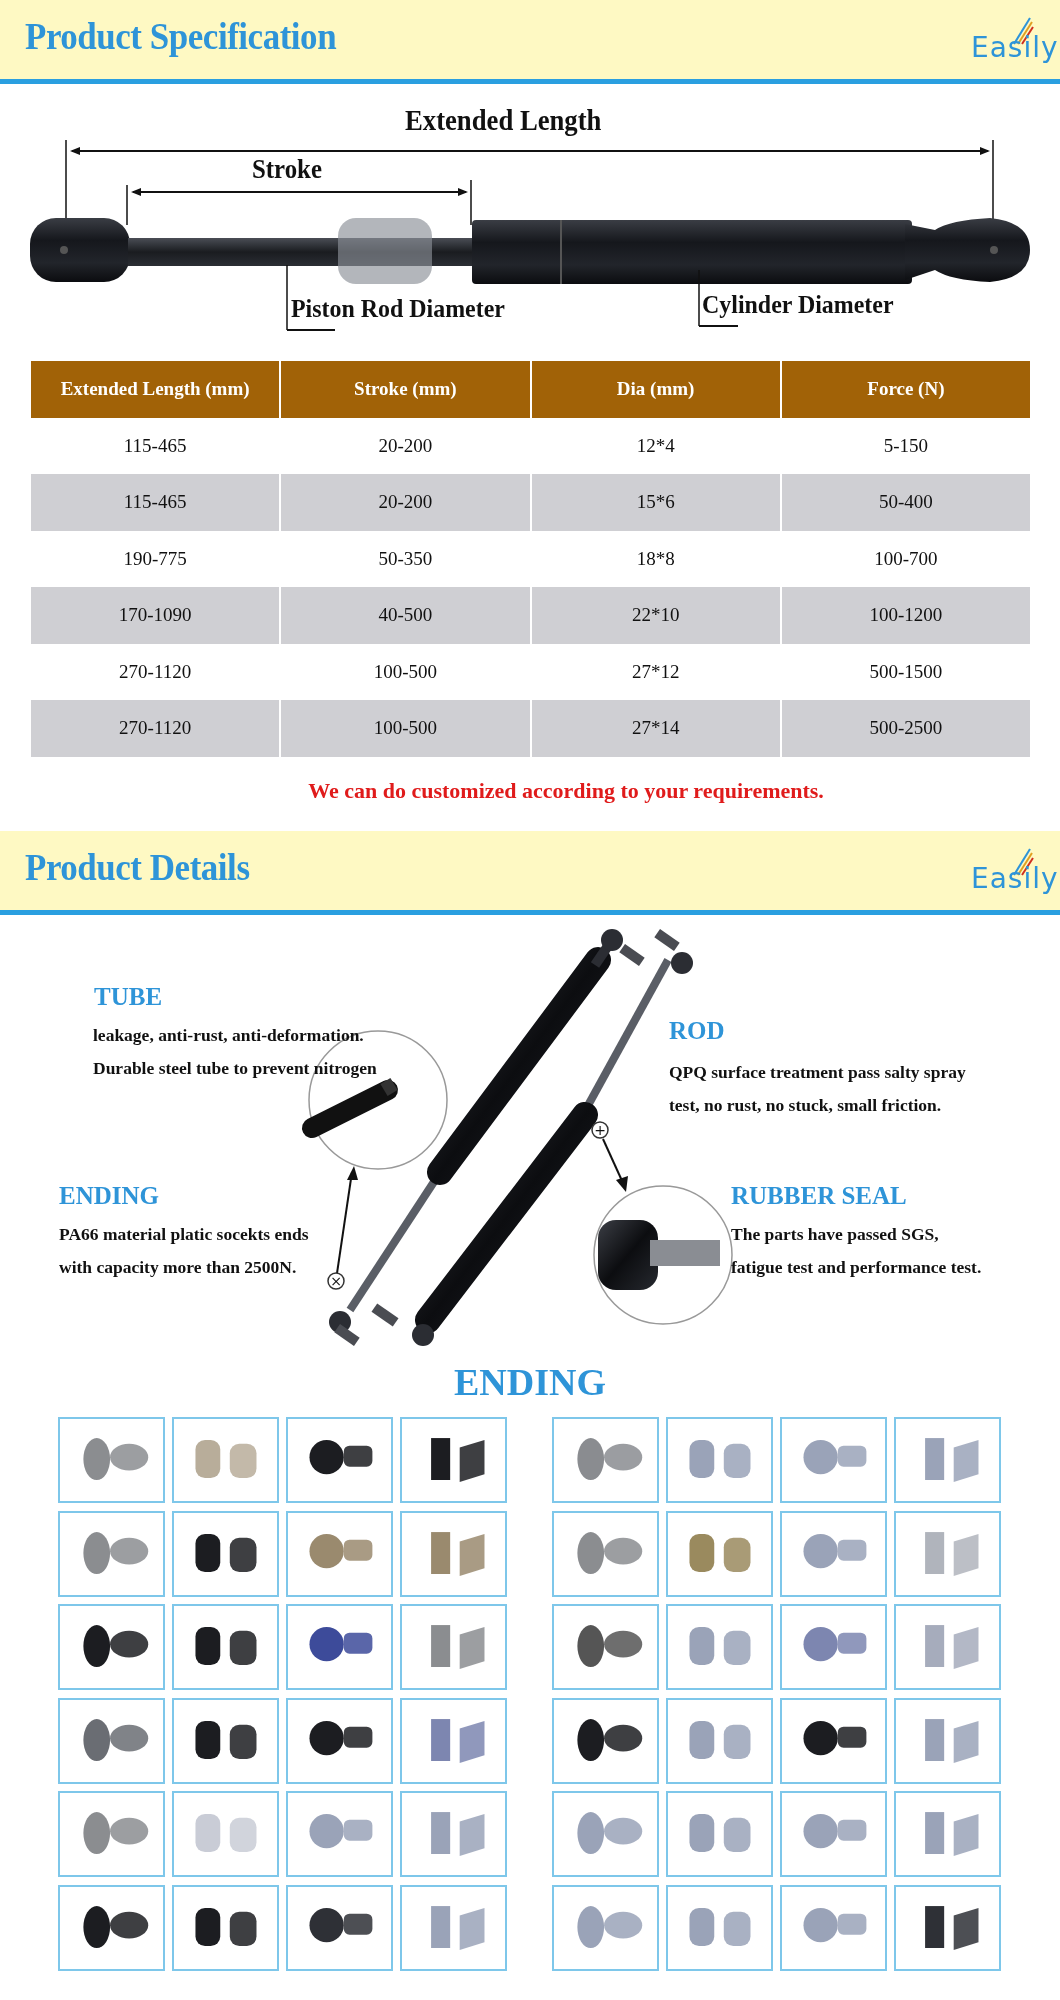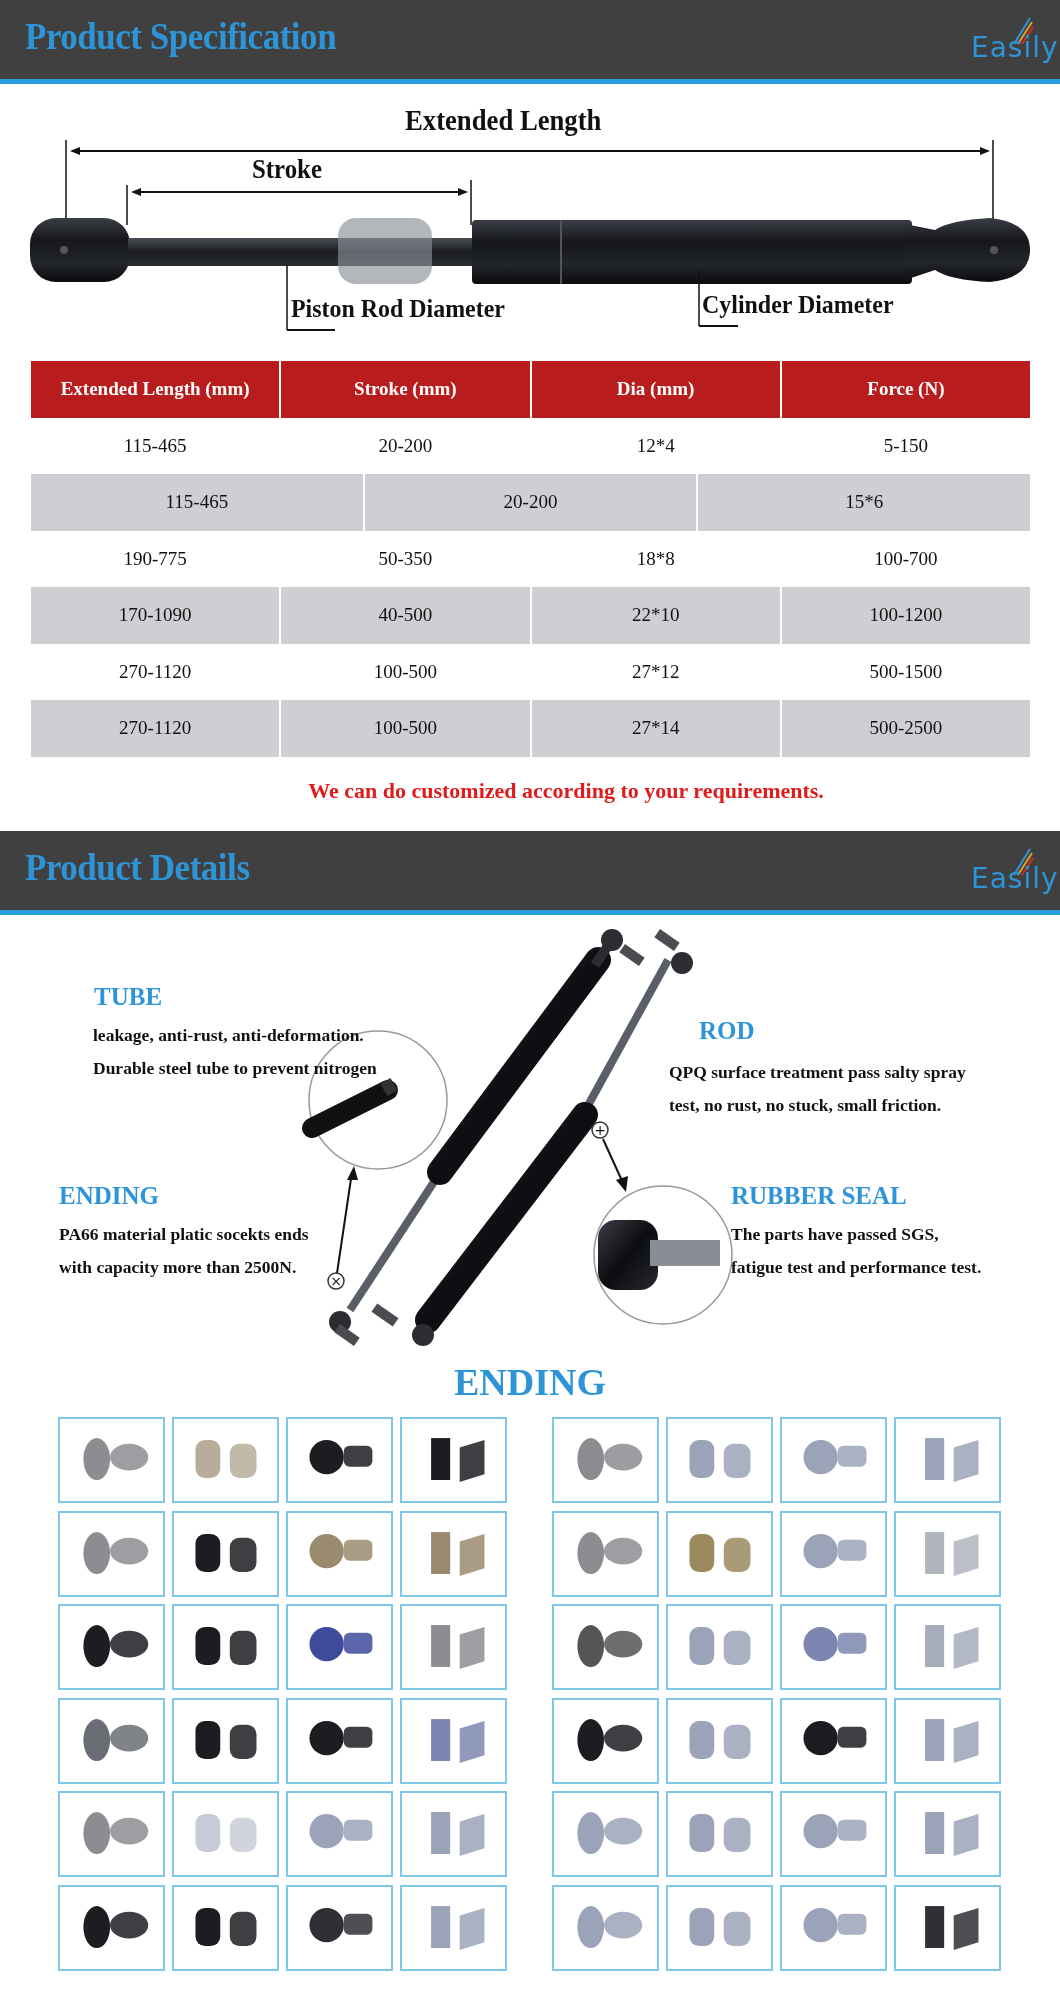--- a/index.html
+++ b/index.html
@@ -1,34 +1,34 @@
 <!DOCTYPE html>
 <html><head>
 <meta charset="utf-8">
 <style>
   * { box-sizing: border-box; margin: 0; padding: 0; }
   html, body { width: 1060px; height: 2000px; background: #fff; overflow: hidden; }
   body { position: relative; font-family: "Liberation Serif", serif; color: #111; }
 
-  .banner { position: absolute; left: 0; width: 1060px; height: 84px; background: #404040; border-bottom: 5px solid #2a9fe0; }
+  .banner { position: absolute; left: 0; width: 1060px; height: 84px; background: #fef9c3; border-bottom: 5px solid #2a9fe0; }
   .banner .title { position: absolute; left: 25px; top: 14px; font-family: "Liberation Serif", serif; font-weight: bold; font-size: 38px; color: #2e94d8; letter-spacing: -0.5px; transform: scaleX(0.92); transform-origin: left center; }
   .logo { position: absolute; right: 22px; top: 14px; width: 110px; height: 50px; }
   .logo .word { position: absolute; left: 0; bottom: 0; font-family: "DejaVu Sans", sans-serif; font-size: 28px; color: #2e94d8; letter-spacing: 1px; margin-left: 43px; }
   .logo .strokes { position: absolute; right: 4px; top: 0; }
 
   
   .diagram { position: absolute; left: 0; top: 94px; width: 1060px; height: 250px; text-align: right; }
   .dlabel { position: absolute; font-weight: bold; font-size: 29px; color: #111; transform: scaleX(0.92); transform-origin: left center; }
 
   
   .spec-table { position: absolute; left: 31px; top: 361px; width: 999px; }
   .trow { display: flex; height: 56.5px; }
   .trow .cell { flex: 1; display: flex; align-items: center; justify-content: center; font-size: 19px; color: #111; border-right: 2px solid #fff; }
   .trow .cell:last-child { border-right: none; }
-  .thead .cell { background: #b91c1c; color: #fff; font-weight: bold; font-size: 19px; }
+  .thead .cell { background: #a16207; color: #fff; font-weight: bold; font-size: 19px; }
   .trow.shade .cell { background: #cfcfd3; }
   .custom-note { position: absolute; left: 0; width: 1060px; top: 778px; text-align: center; color: #e01b1b; font-weight: bold; font-size: 22px; margin-left: 36px; }
 
   
   .feature-title { position: absolute; font-weight: bold; font-size: 25px; color: #2e94d8; }
   .feature-text { position: absolute; font-weight: bold; font-size: 17.5px; line-height: 33px; color: #111; }
   .ending-title { position: absolute; left: 0; width: 1060px; top: 1360px; text-align: center; font-weight: bold; font-size: 38px; color: #2e94d8; }
 
   .grid { position: absolute; top: 1417px; display: grid; grid-template-columns: repeat(4, 107px); grid-auto-rows: 86px; column-gap: 7px; row-gap: 7.5px; }
   .grid .tile { border: 2px solid #7ec7ea; background: #fff; display: flex; align-items: center; justify-content: center; overflow: hidden; }
@@ -111,20 +111,21 @@
   <div class="trow">
     <div class="cell">115-465</div>
     <div class="cell">20-200</div>
     <div class="cell">12*4</div>
     <div class="cell">5-150</div>
   </div>
   <div class="trow shade">
     <div class="cell">115-465</div>
     <div class="cell">20-200</div>
     <div class="cell">15*6</div>
+    <div class="cell">50-400</div>
   </div>
   <div class="trow">
     <div class="cell">190-775</div>
     <div class="cell">50-350</div>
     <div class="cell">18*8</div>
     <div class="cell">100-700</div>
   </div>
   <div class="trow shade">
     <div class="cell">170-1090</div>
     <div class="cell">40-500</div>
@@ -201,21 +202,21 @@
   <line x1="603" y1="1139" x2="623" y2="1183" stroke="#111" stroke-width="2"></line>
   <polygon points="626,1192 616,1180 628,1176" fill="#111"></polygon>
 </svg>
 
 <div class="feature-title" style="left:94px;top:983px;">TUBE</div>
 <div class="feature-text" style="left:93px;top:1019px;">
   <div>leakage, anti-rust, anti-deformation.</div>
   <div>Durable steel tube to prevent nitrogen</div>
 </div>
 
-<div class="feature-title" style="left:699px;top:1017px;">ROD</div>
+<div class="feature-title" style="left:669px;top:1017px;">ROD</div>
 <div class="feature-text" style="left:669px;top:1056px;">
   <div>QPQ surface treatment pass salty spray</div>
   <div>test, no rust, no stuck, small friction.</div>
 </div>
 
 <div class="feature-title" style="left:59px;top:1182px;">ENDING</div>
 <div class="feature-text" style="left:59px;top:1218px;">
   <div>PA66 material platic socekts ends</div>
   <div>with capacity more than 2500N.</div>
 </div>

